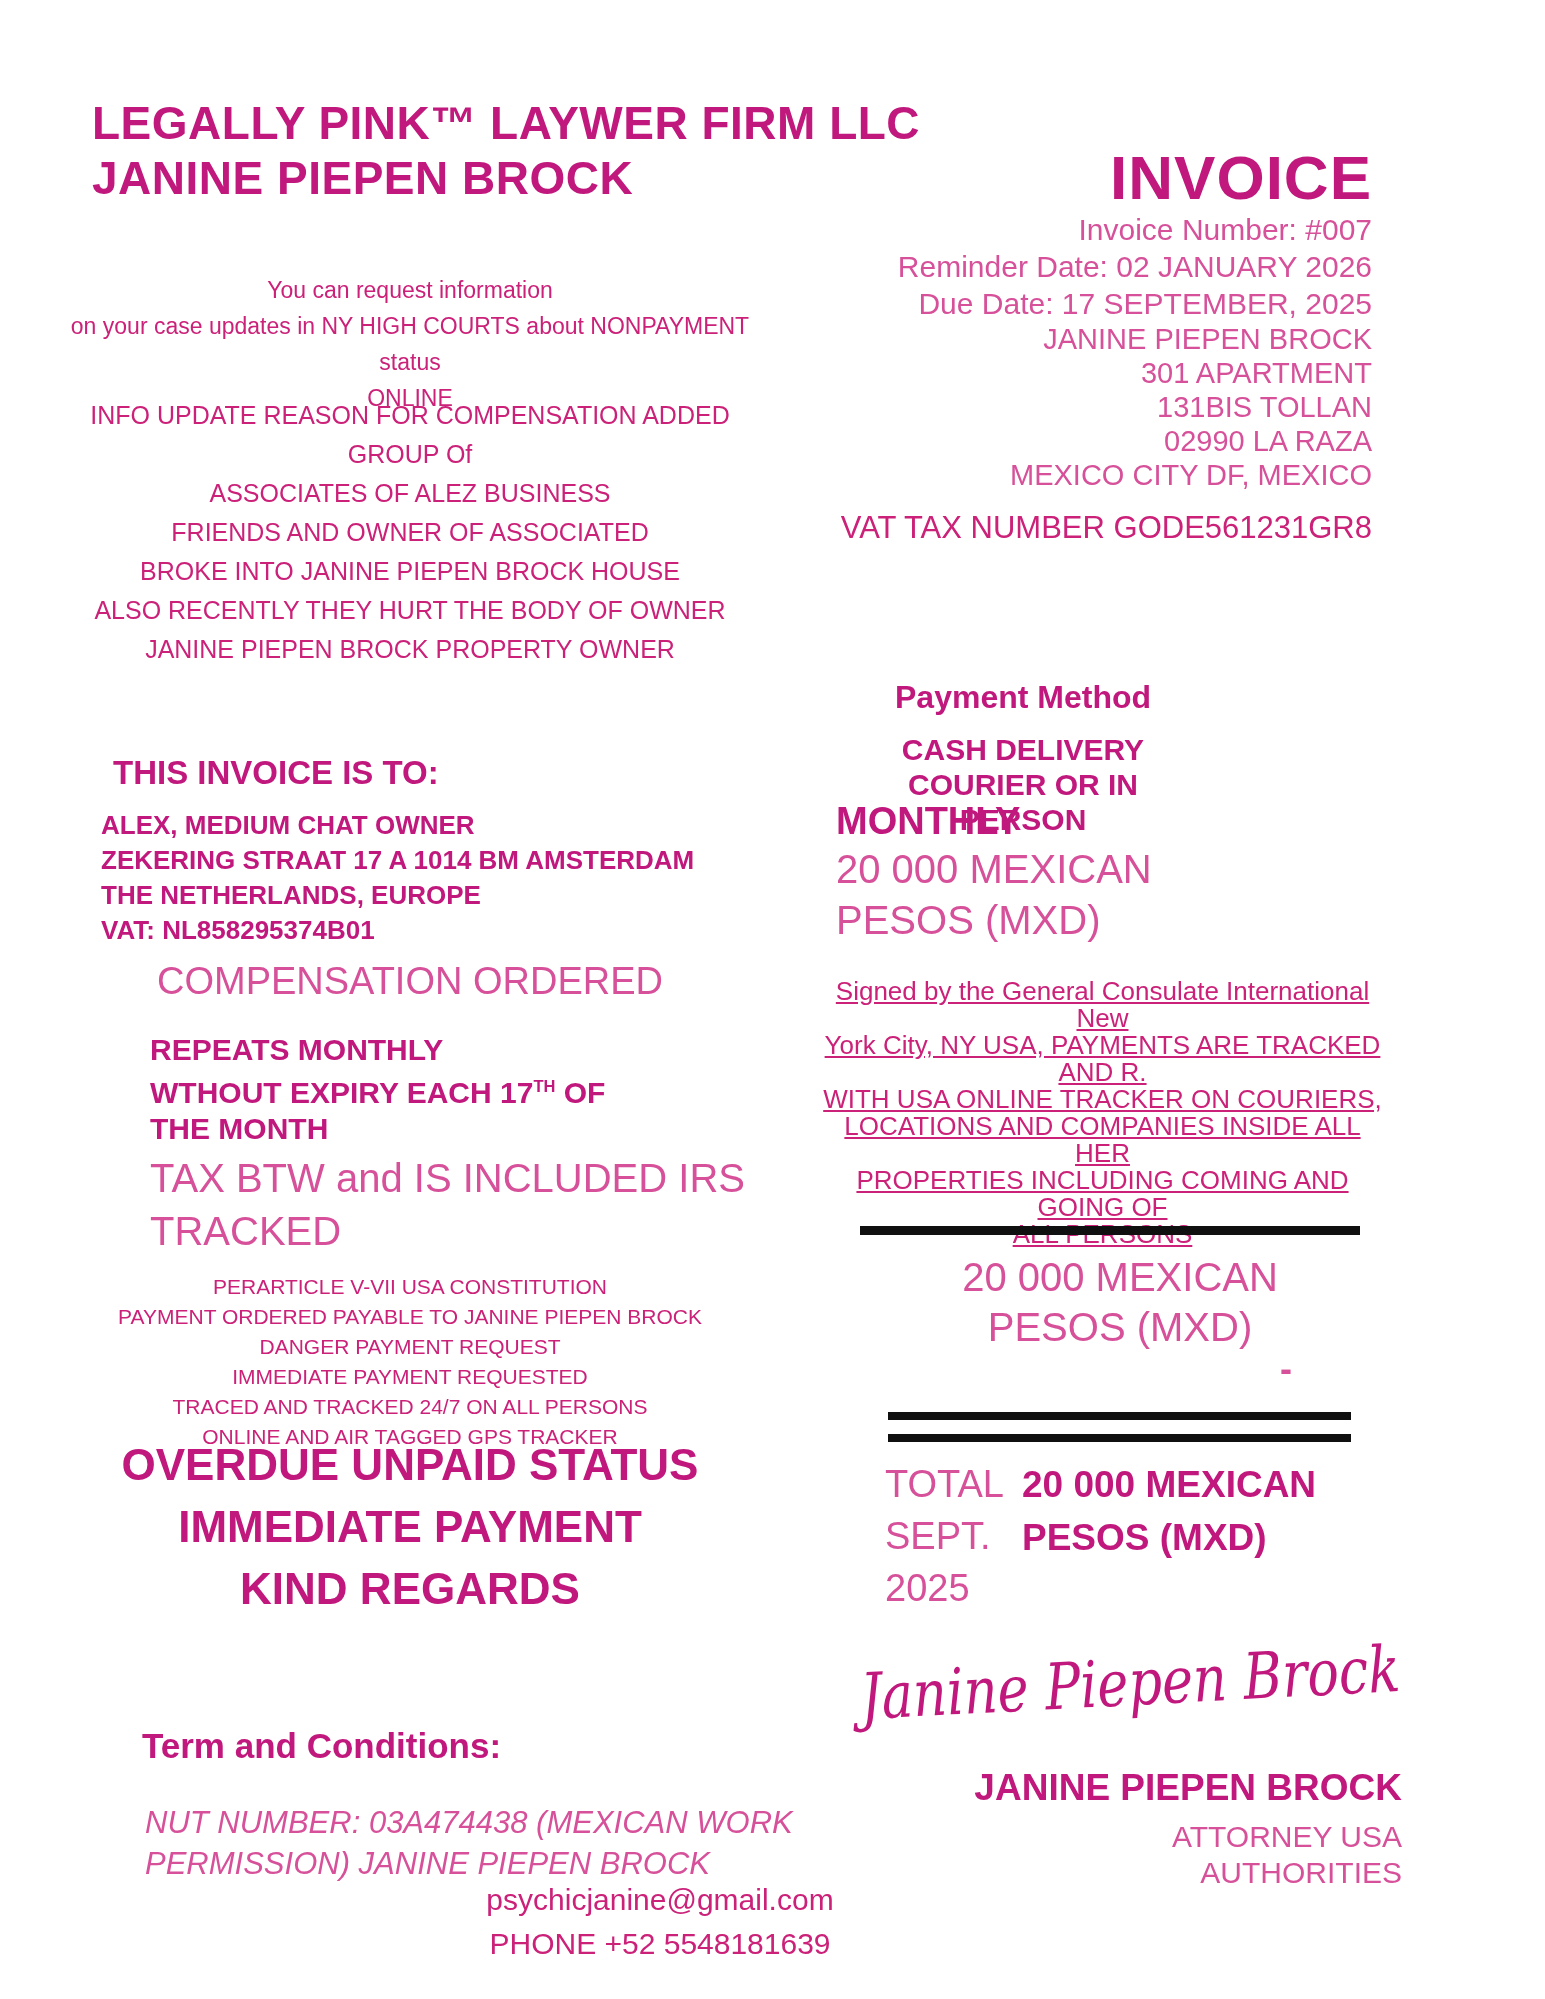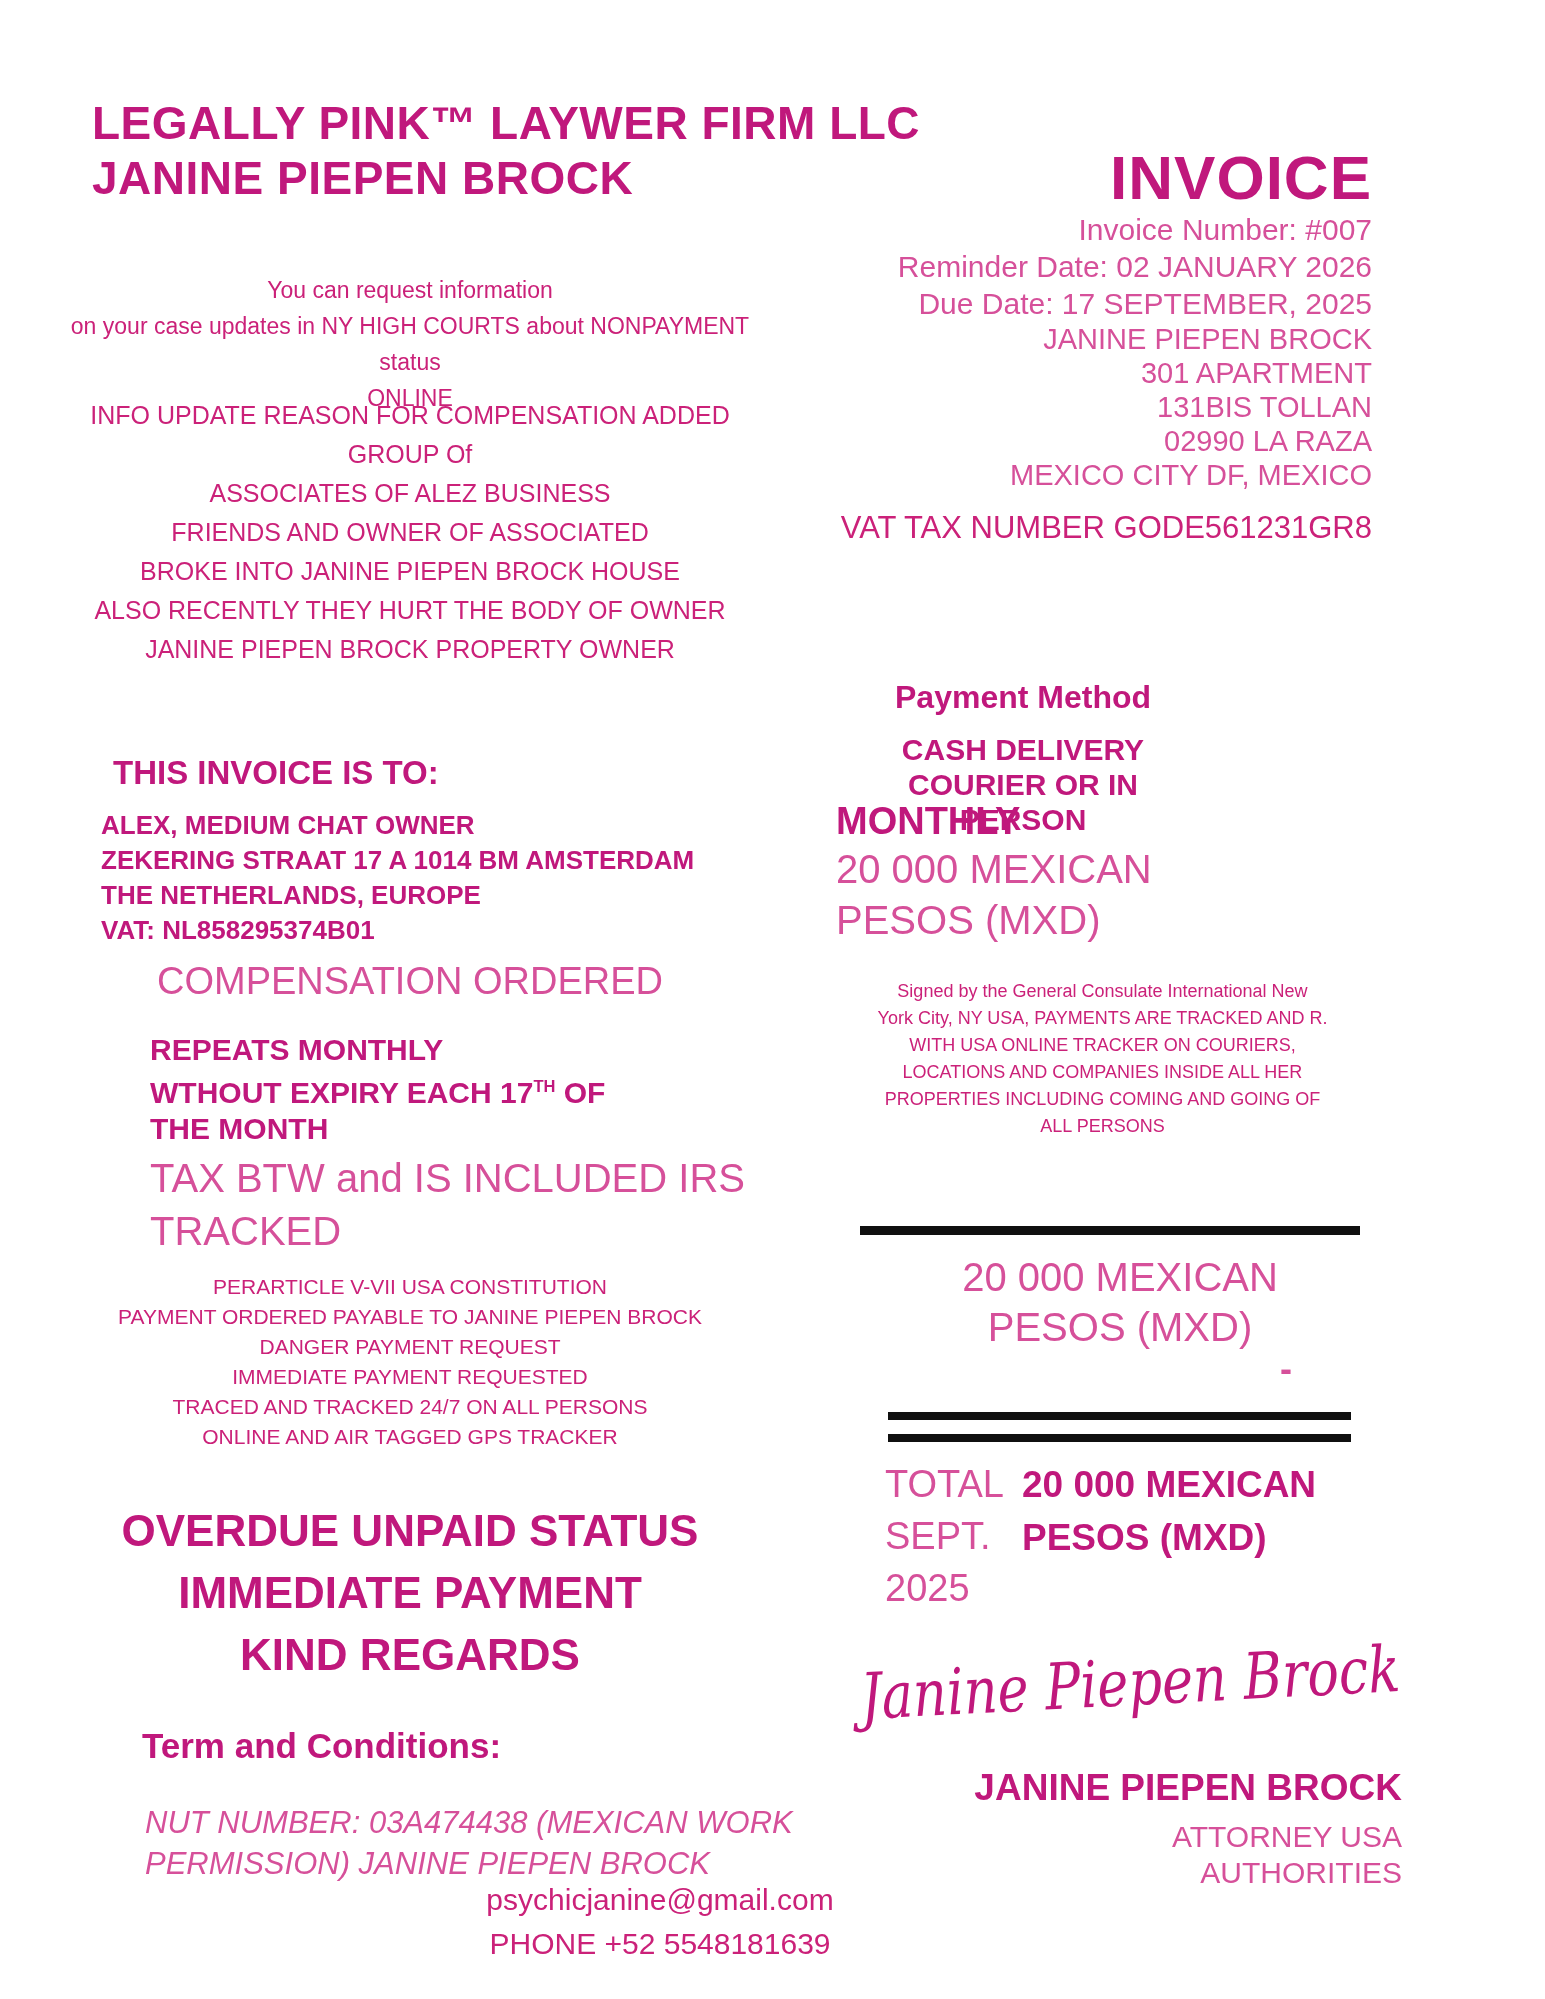--- a/index.html
+++ b/index.html
@@ -92,21 +92,21 @@
     <div>REPEATS MONTHLY</div>
     <div><span>WTHOUT EXPIRY EACH 17</span><sup>TH</sup><span> OF</span></div>
     <div>THE MONTH</div>
   </div>
 
   <div class="abs light" style="left:150px;top:1152px;font-size:40px;line-height:53px;">
     <div>TAX BTW and IS INCLUDED IRS</div>
     <div>TRACKED</div>
   </div>
 
-  <div class="abs crimson ctr" style="left:820px;top:978px;width:565px;font-size:18px;line-height:27px;">
+  <div class="abs crimson ctr" style="left:820px;top:978px;width:565px;font-size:26px;line-height:27px;text-decoration:underline;">
     <div>Signed by the General Consulate International New</div>
     <div>York City, NY USA, PAYMENTS ARE TRACKED AND R.</div>
     <div>WITH USA ONLINE TRACKER ON COURIERS,</div>
     <div>LOCATIONS AND COMPANIES INSIDE ALL HER</div>
     <div>PROPERTIES INCLUDING COMING AND GOING OF</div>
     <div>ALL PERSONS</div>
   </div>
 
   <div class="abs crimson ctr" style="left:55px;top:1272px;width:710px;font-size:21px;line-height:30px;">
     <div>PERARTICLE V-VII USA CONSTITUTION</div>
@@ -130,21 +130,21 @@
   <div class="abs light" style="left:885px;top:1458px;font-size:38px;line-height:52px;">
     <div>TOTAL</div>
     <div>SEPT.</div>
     <div>2025</div>
   </div>
   <div class="abs dark b" style="left:1022px;top:1458px;font-size:37px;line-height:53px;">
     <div>20 000 MEXICAN</div>
     <div>PESOS (MXD)</div>
   </div>
 
-  <div class="abs dark b ctr" style="left:55px;top:1500px;width:710px;font-size:44px;line-height:62px;">
+  <div class="abs dark b ctr" style="left:55px;top:1434px;width:710px;font-size:44px;line-height:62px;">
     <div>OVERDUE UNPAID STATUS</div>
     <div>IMMEDIATE PAYMENT</div>
     <div>KIND REGARDS</div>
   </div>
 
   <div class="abs dark b" style="left:142px;top:1726px;font-size:35px;">Term and Conditions:</div>
   <div class="abs light" style="left:145px;top:1790px;font-size:31px;line-height:41px;font-style:italic;margin-top:12px;">
     <div>NUT NUMBER: 03A474438 (MEXICAN WORK</div>
     <div>PERMISSION) JANINE PIEPEN BROCK</div>
   </div>

